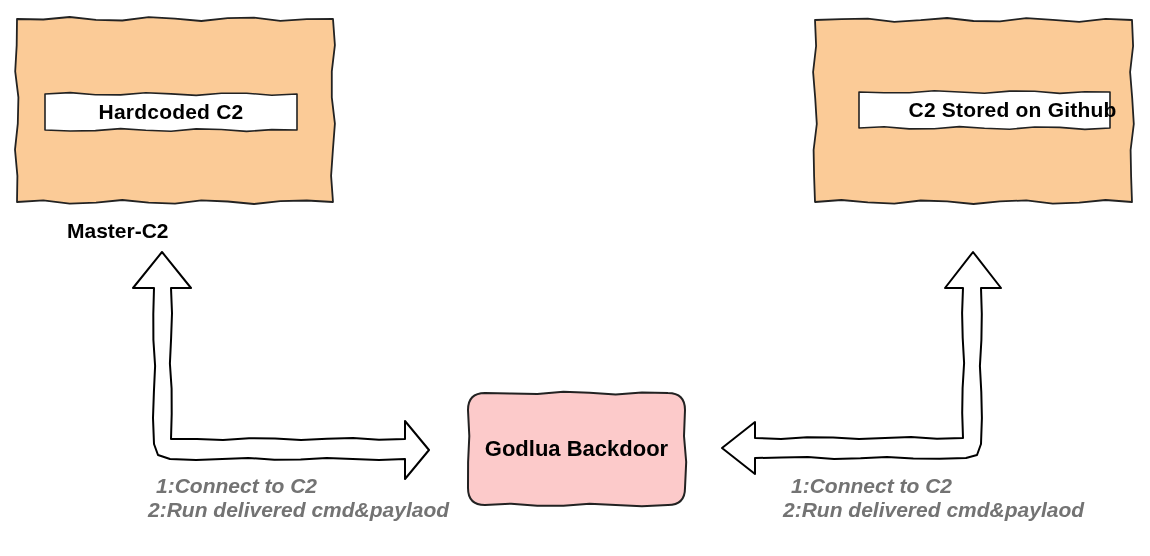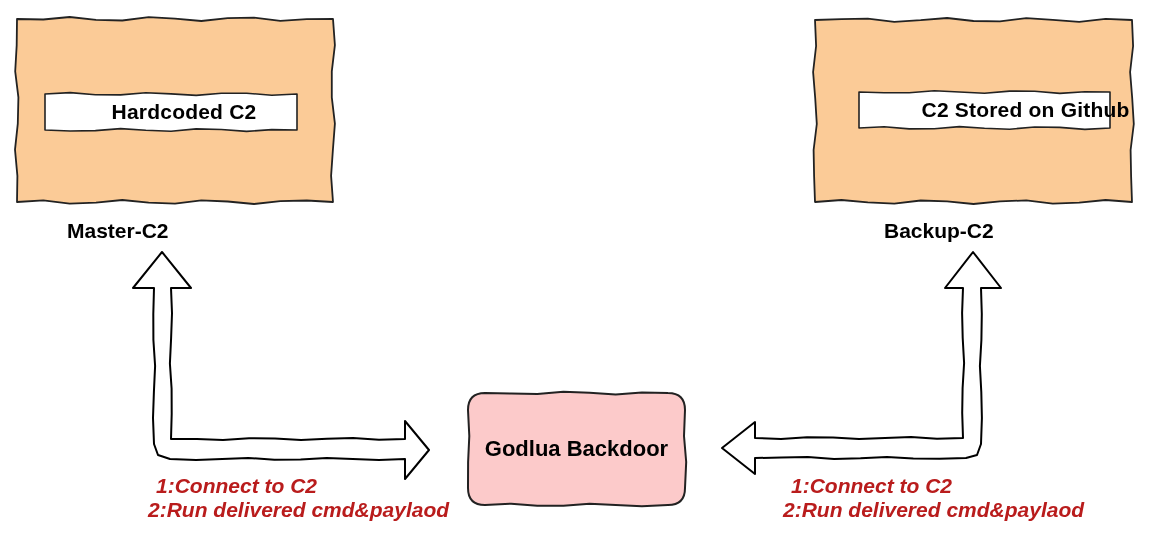--- a/index.html
+++ b/index.html
@@ -25,38 +25,37 @@
     color: #000000;
     font-weight: bold;
     white-space: nowrap;
   }
   .inner-label {
     display: flex;
     align-items: center;
     justify-content: center;
     font-size: 21px;
     letter-spacing: 0.2px;
-    padding-left: 13px;
   }
   .caption {
     font-size: 21px;
     text-align: left;
   }
   .backdoor-label {
     display: flex;
     align-items: center;
     justify-content: center;
     font-size: 22px;
   }
   .annot {
     position: absolute;
     font-size: 21px;
     font-weight: bold;
     font-style: italic;
-    color: #b91c1c;
+    color: #737373;
     line-height: 24px;
     white-space: nowrap;
   }
   .annot .line1 { padding-left: 8px; }
 </style>
 </head>
 <body>
 
 <div class="canvas">
 
@@ -67,21 +66,20 @@
       <path d="M859,92 L884.1,92.8 L909.2,92.8 L934.3,90.7 L959.4,92.0 L984.5,93.3 L1009.6,91.1 L1034.7,91.3 L1059.8,93.4 L1084.9,91.8 L1110,92 L1110,128 L1084.9,129.4 L1059.8,127.4 L1034.7,127.0 L1009.6,129.2 L984.5,128.2 L959.4,126.6 L934.3,128.7 L909.2,128.9 L884.1,126.7 L859,128 L859,92 Z" fill="#FFFFFF" stroke="#222222" stroke-width="1.6" stroke-linejoin="round" stroke-linecap="round"></path>
       <path d="M485,393 L511.1,393.5 L537.3,394.1 L563.4,391.8 L589.6,392.7 L615.7,394.4 L641.9,392.4 L668,393 Q685,393 685,410 L684.0,436.0 L686.2,462.0 L685,488 Q685,505 668,505 L641.9,506.3 L615.7,505.1 L589.6,503.7 L563.4,505.8 L537.3,505.8 L511.1,503.7 L485,505 Q468,505 468,488 L468.1,462.0 L469.3,436.0 L468,410 Q468,393 485,393 Z" fill="#FCCACA" stroke="#222222" stroke-width="2" stroke-linejoin="round" stroke-linecap="round"></path>
       <path d="M162,252 L191,288 L171,288 L172.0,313.2 L171.1,338.3 L169.9,363.5 L171.6,388.7 L171.7,413.8 L171,439 L197.0,439.1 L223.0,440.0 L249.0,438.3 L275.0,438.5 L301.0,440.1 L327.0,438.8 L353.0,438.0 L379.0,439.8 L405,439 L405,421 L429,450 L405,479 L405,459 L378.9,460.0 L352.8,459.1 L326.7,457.9 L300.6,459.6 L274.4,459.7 L248.3,458.0 L222.2,459.0 L196.1,460.0 L170,459 L158,455 L154,444 L153.0,418.0 L153.9,392.0 L155.1,366.0 L153.4,340.0 L153.3,314.0 L154,288 L133,288 L162,252 Z" fill="#FFFFFF" stroke="#000000" stroke-width="2" stroke-linejoin="round" stroke-linecap="round"></path>
       <path d="M973,252 L1001,288 L981,288 L981.8,314.0 L981.4,340.0 L979.9,366.0 L981.3,392.0 L981.9,418.0 L981,444 L977,455 L966,458 L939.6,458.8 L913.3,458.4 L886.9,456.9 L860.5,458.3 L834.1,458.9 L807.8,457.1 L781.4,457.6 L755,458 L755,474 L722,448 L755,422 L755,438 L781.0,439.0 L807.0,437.3 L833.0,437.4 L859.0,439.1 L885.0,437.9 L911.0,437.0 L937.0,438.8 L963,438 L962.2,413.0 L962.6,388.0 L964.1,363.0 L962.7,338.0 L962.1,313.0 L963,288 L945,288 L973,252 Z" fill="#FFFFFF" stroke="#000000" stroke-width="2" stroke-linejoin="round" stroke-linecap="round"></path>
     </svg>
 
   <div class="lbl inner-label" style="left:45px; top:94px; width:252px; height:36px;">Hardcoded C2</div>
   <div class="lbl caption" style="left:67px; top:219px; width:200px;">Master-C2</div>
 
   <div class="lbl inner-label" style="left:859px; top:92px; width:251px; height:36px;margin-left:28px;">C2 Stored on Github</div>
-  <div class="lbl caption" style="left:884px; top:219px; width:200px;">Backup-C2</div>
 
   <div class="lbl backdoor-label" style="left:468px; top:393px; width:217px; height:112px;">Godlua Backdoor</div>
 
   <div class="annot" style="left:148px; top:474px;">
     <div class="line1">1:Connect to C2</div>
     <div class="line2">2:Run delivered cmd&amp;paylaod</div>
   </div>
 
   <div class="annot" style="left:783px; top:474px;">
     <div class="line1">1:Connect to C2</div>

